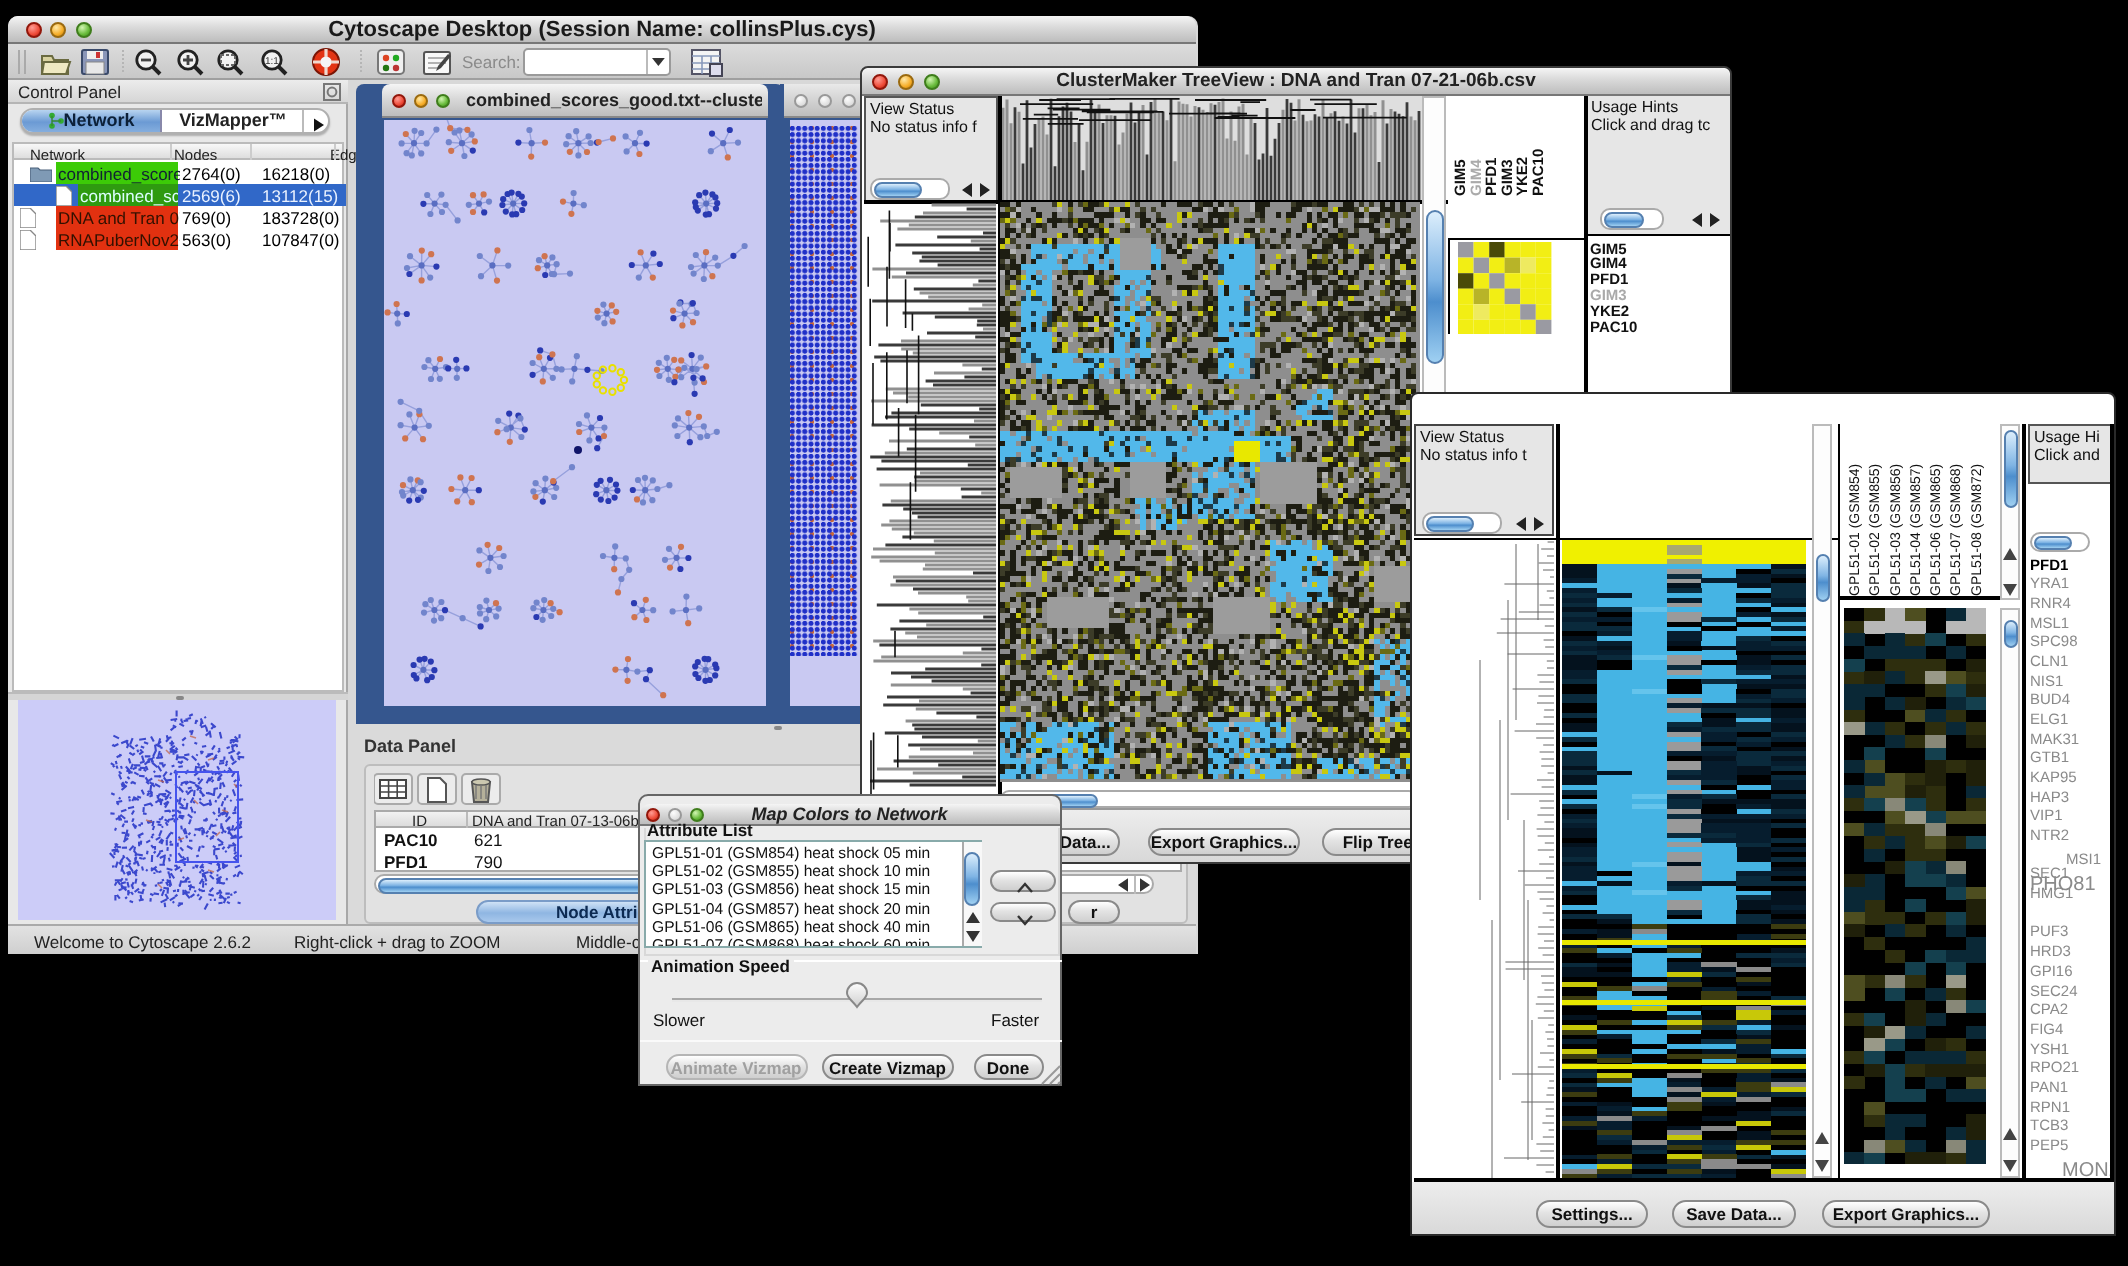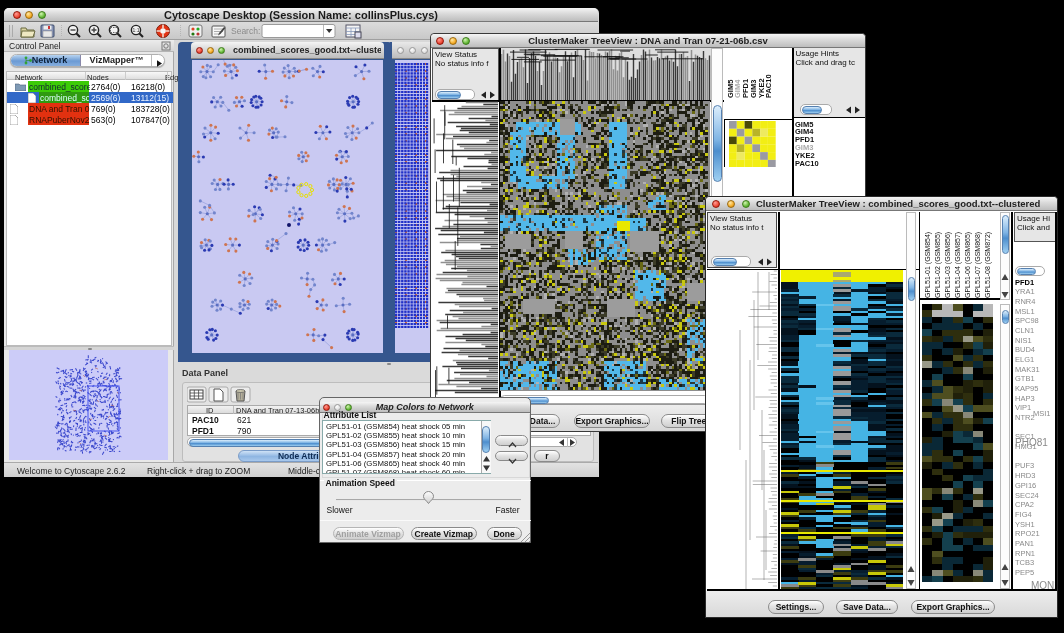--- a/index.html
+++ b/index.html
@@ -745,26 +745,20 @@
         <div class="bluepill" style="left:1px;top:0.5px;width:47px;height:7px;"></div>
       </div>
       <div class="abs" style="left:0;top:357px;width:434px;height:27px;background:linear-gradient(#ededed,#d8d8d8);border-top:1px solid #999;">
         <div class="btn" style="left:72px;top:9px;width:57px;height:14px;font-size:8.5px;line-height:13px;border-radius:8px;">Save Data...</div>
         <div class="btn" style="left:143px;top:9px;width:76px;height:14px;font-size:8.5px;line-height:13px;border-radius:8px;">Export Graphics...</div>
         <div class="btn" style="left:230px;top:9px;width:84px;height:14px;font-size:8.5px;line-height:13px;border-radius:8px;">Flip Tree Nodes</div>
       </div>
     </div>
   </div>
 <div class="abs win-shadow" style="left:705px;top:196px;width:353px;height:422px;background:#fff;border:1px solid #2a2a2a;border-radius:4px 4px 0 0;overflow:hidden;">
-    <div class="abs titlebar" style="left:0;top:0;width:351px;height:14px;border-radius:4px 4px 0 0;">
-      <div class="light" style="left:6px;top:3px;width:8px;height:8px;background:radial-gradient(circle at 35% 30%,#ff9c94,#ee4b38 60%,#b01c0c);border:.5px solid #92170b;"></div>
-      <div class="light" style="left:21px;top:3px;width:8px;height:8px;background:radial-gradient(circle at 35% 30%,#ffe9a8,#f6ad28 60%,#c07b0a);border:.5px solid #9a6a10;"></div>
-      <div class="light" style="left:36px;top:3px;width:8px;height:8px;background:radial-gradient(circle at 35% 30%,#d2f5b2,#67ba3a 60%,#3d8b1d);border:.5px solid #3f7d1c;"></div>
-      <div style="position:absolute;left:50px;font-size:9.5px;font-weight:bold;color:#222;line-height:14px;white-space:nowrap;">ClusterMaker TreeView : combined_scores_good.txt--clustered</div>
-    </div>
     <div class="abs" style="left:0;top:13px;width:351px;height:408px;">
       <div class="graypanel" style="left:1px;top:2px;width:70px;height:56px;border:1px solid #444;">
         <div class="tinytext" style="position:absolute;left:2px;top:1px;">View Status<br>No status info t</div>
         <div class="sbtrack" style="left:3px;top:43px;width:40px;height:11px;border-radius:5px;">
           <div class="bluepill" style="left:1px;top:1px;width:24px;height:8px;"></div>
         </div>
         <svg class="abs" style="left:46px;top:44px" width="22" height="10">
           <path d="M4 5l5-3.5v7zM13 1.5l5 3.5-5 3.5z" fill="#222"></path>
         </svg>
       </div>
@@ -848,21 +842,21 @@
       <div class="abs" style="left:309px;top:115.9px;font-size:7.5px;color:#8a8a8a;">CLN1</div>
       <div class="abs" style="left:309px;top:125.6px;font-size:7.5px;color:#8a8a8a;">NIS1</div>
       <div class="abs" style="left:309px;top:135.3px;font-size:7.5px;color:#8a8a8a;">BUD4</div>
       <div class="abs" style="left:309px;top:144.9px;font-size:7.5px;color:#8a8a8a;">ELG1</div>
       <div class="abs" style="left:309px;top:154.6px;font-size:7.5px;color:#8a8a8a;">MAK31</div>
       <div class="abs" style="left:309px;top:164.3px;font-size:7.5px;color:#8a8a8a;">GTB1</div>
       <div class="abs" style="left:309px;top:174px;font-size:7.5px;color:#8a8a8a;">KAP95</div>
       <div class="abs" style="left:309px;top:183.7px;font-size:7.5px;color:#8a8a8a;">HAP3</div>
       <div class="abs" style="left:309px;top:193.3px;font-size:7.5px;color:#8a8a8a;">VIP1</div>
       <div class="abs" style="left:309px;top:203px;font-size:7.5px;color:#8a8a8a;">NTR2</div>
-      <div class="abs" style="left:309px;top:199px;font-size:7.5px;color:#8a8a8a;padding-left:18px;">MSI1</div>
+      <div class="abs" style="left:309px;top:215px;font-size:7.5px;color:#8a8a8a;padding-left:18px;">MSI1</div>
       <div class="abs" style="left:309px;top:222.4px;font-size:7.5px;color:#8a8a8a;">SEC1</div>
       <div class="abs" style="left:309px;top:232.1px;font-size:7.5px;color:#8a8a8a;">HMG1</div>
       <div class="abs" style="left:309px;top:227px;font-size:10px;color:#8a8a8a;">PHO81</div>
       <div class="abs" style="left:309px;top:251.4px;font-size:7.5px;color:#8a8a8a;">PUF3</div>
       <div class="abs" style="left:309px;top:261.1px;font-size:7.5px;color:#8a8a8a;">HRD3</div>
       <div class="abs" style="left:309px;top:270.8px;font-size:7.5px;color:#8a8a8a;">GPI16</div>
       <div class="abs" style="left:309px;top:280.5px;font-size:7.5px;color:#8a8a8a;">SEC24</div>
       <div class="abs" style="left:309px;top:290.1px;font-size:7.5px;color:#8a8a8a;">CPA2</div>
       <div class="abs" style="left:309px;top:299.8px;font-size:7.5px;color:#8a8a8a;">FIG4</div>
       <div class="abs" style="left:309px;top:309.5px;font-size:7.5px;color:#8a8a8a;">YSH1</div>

